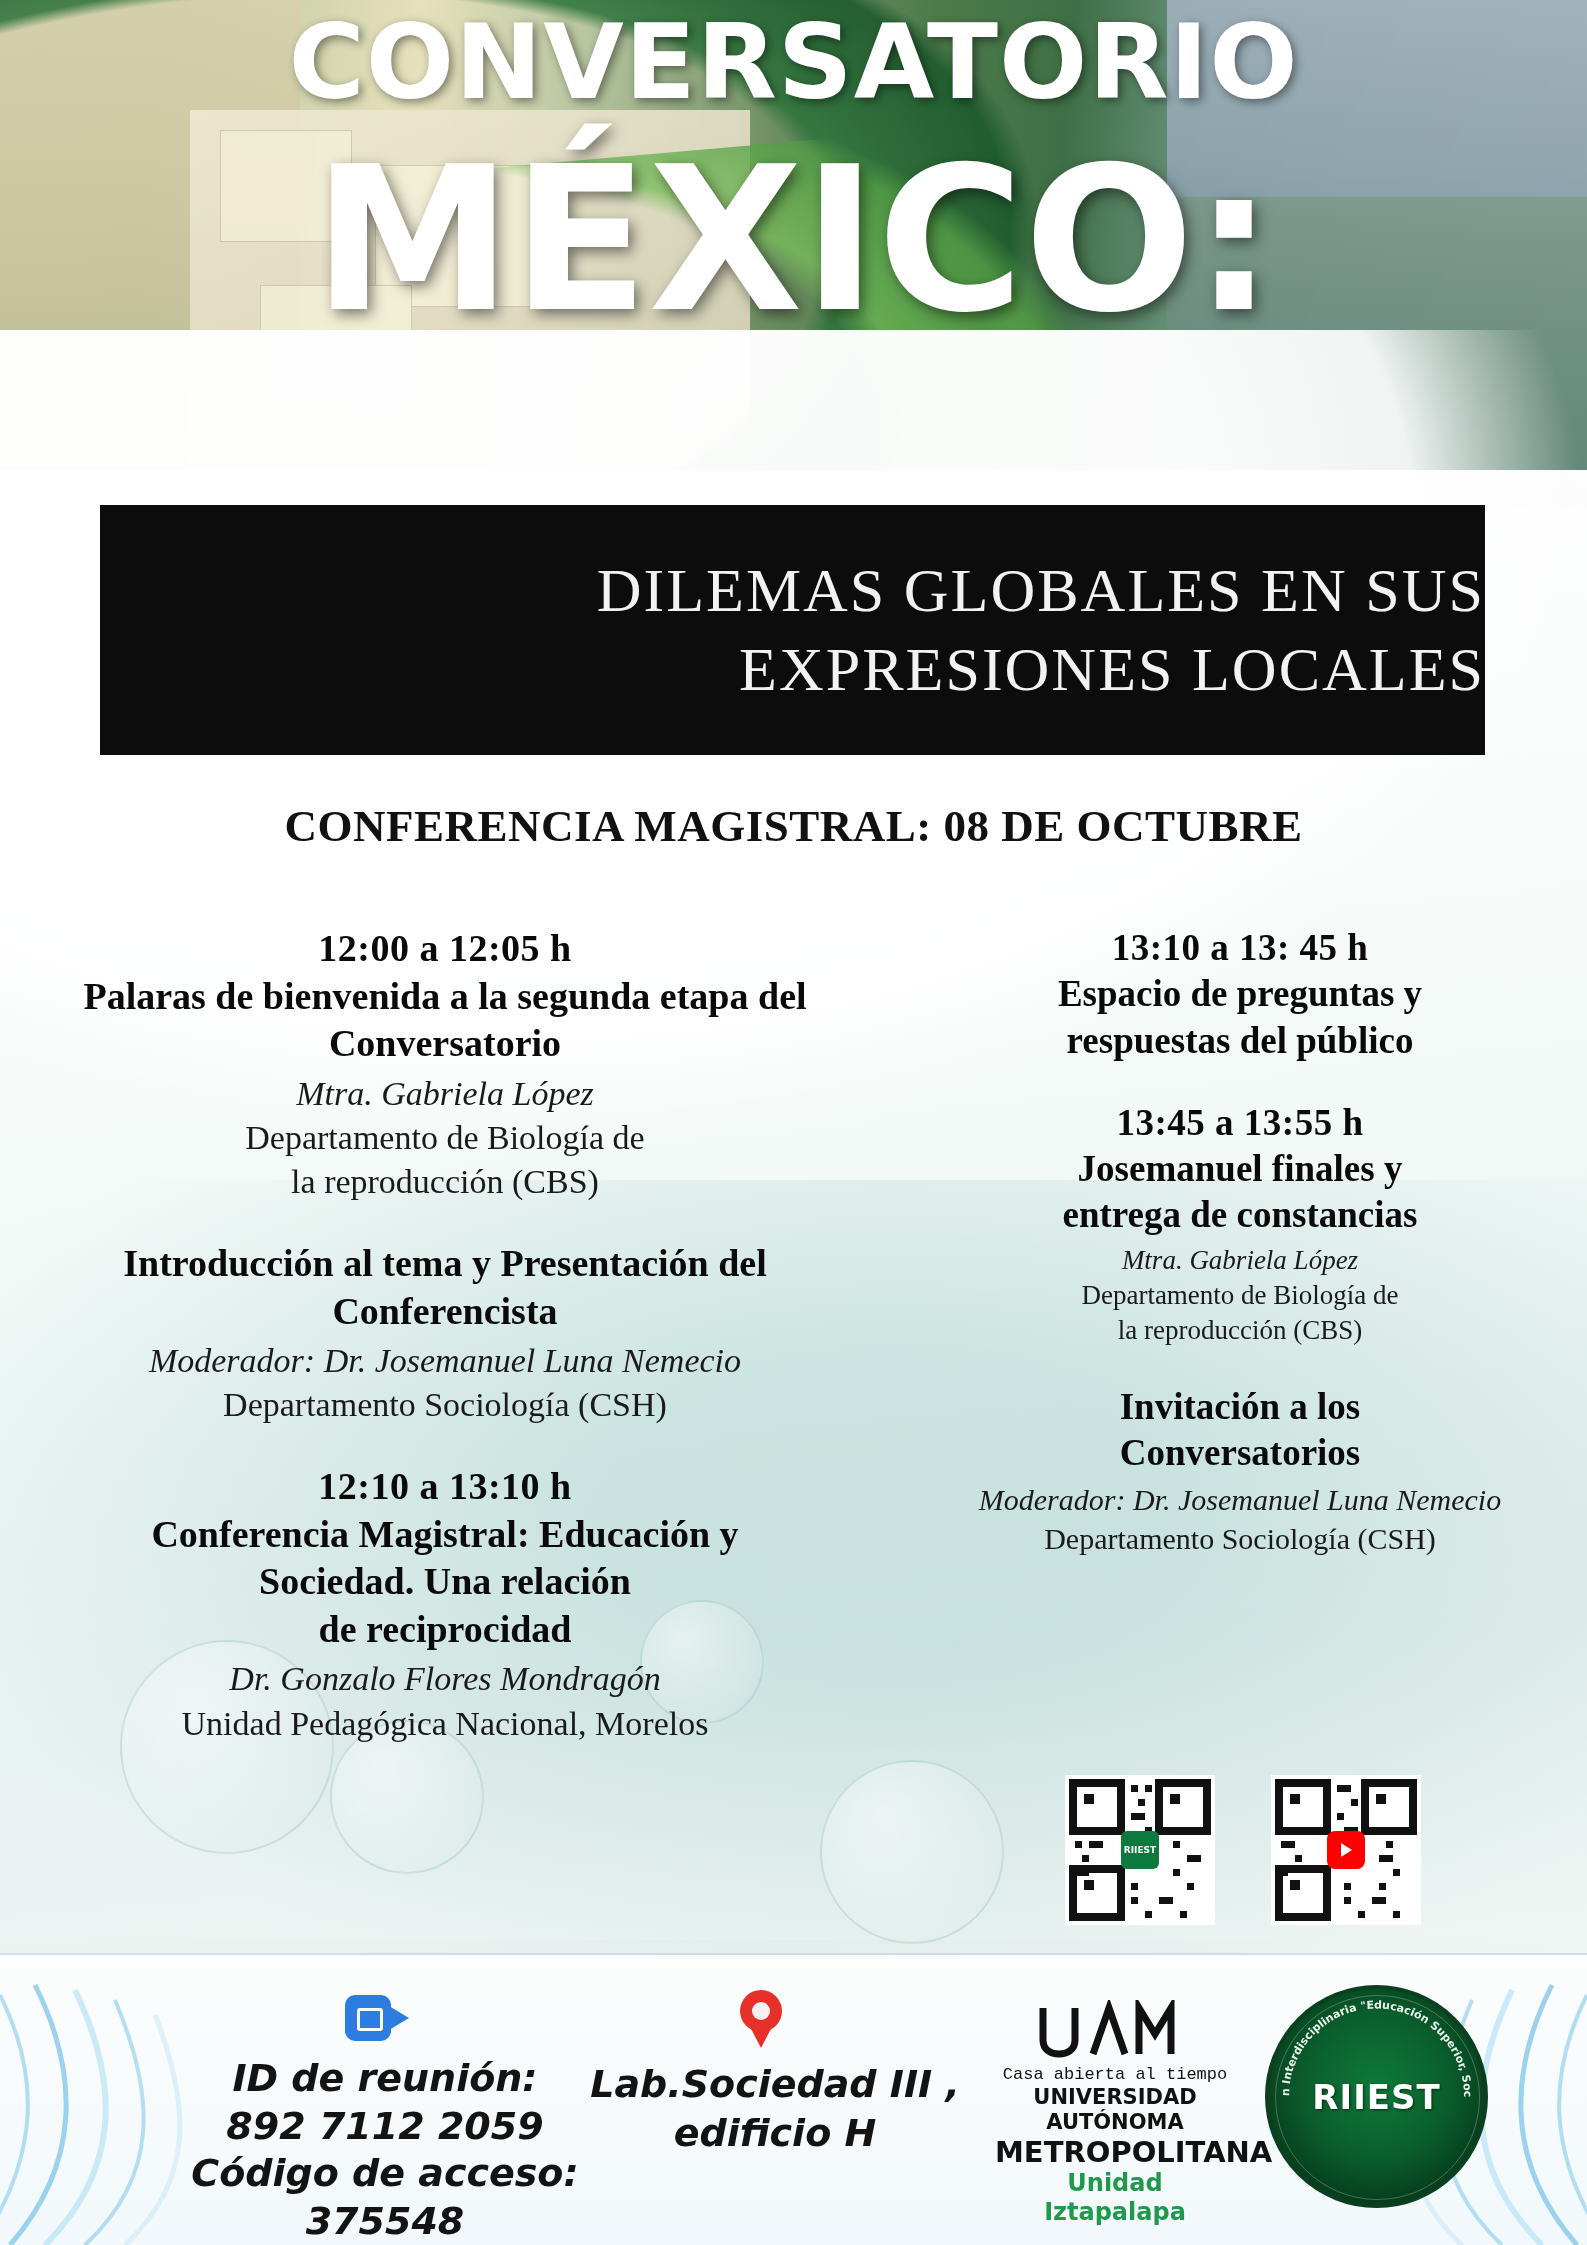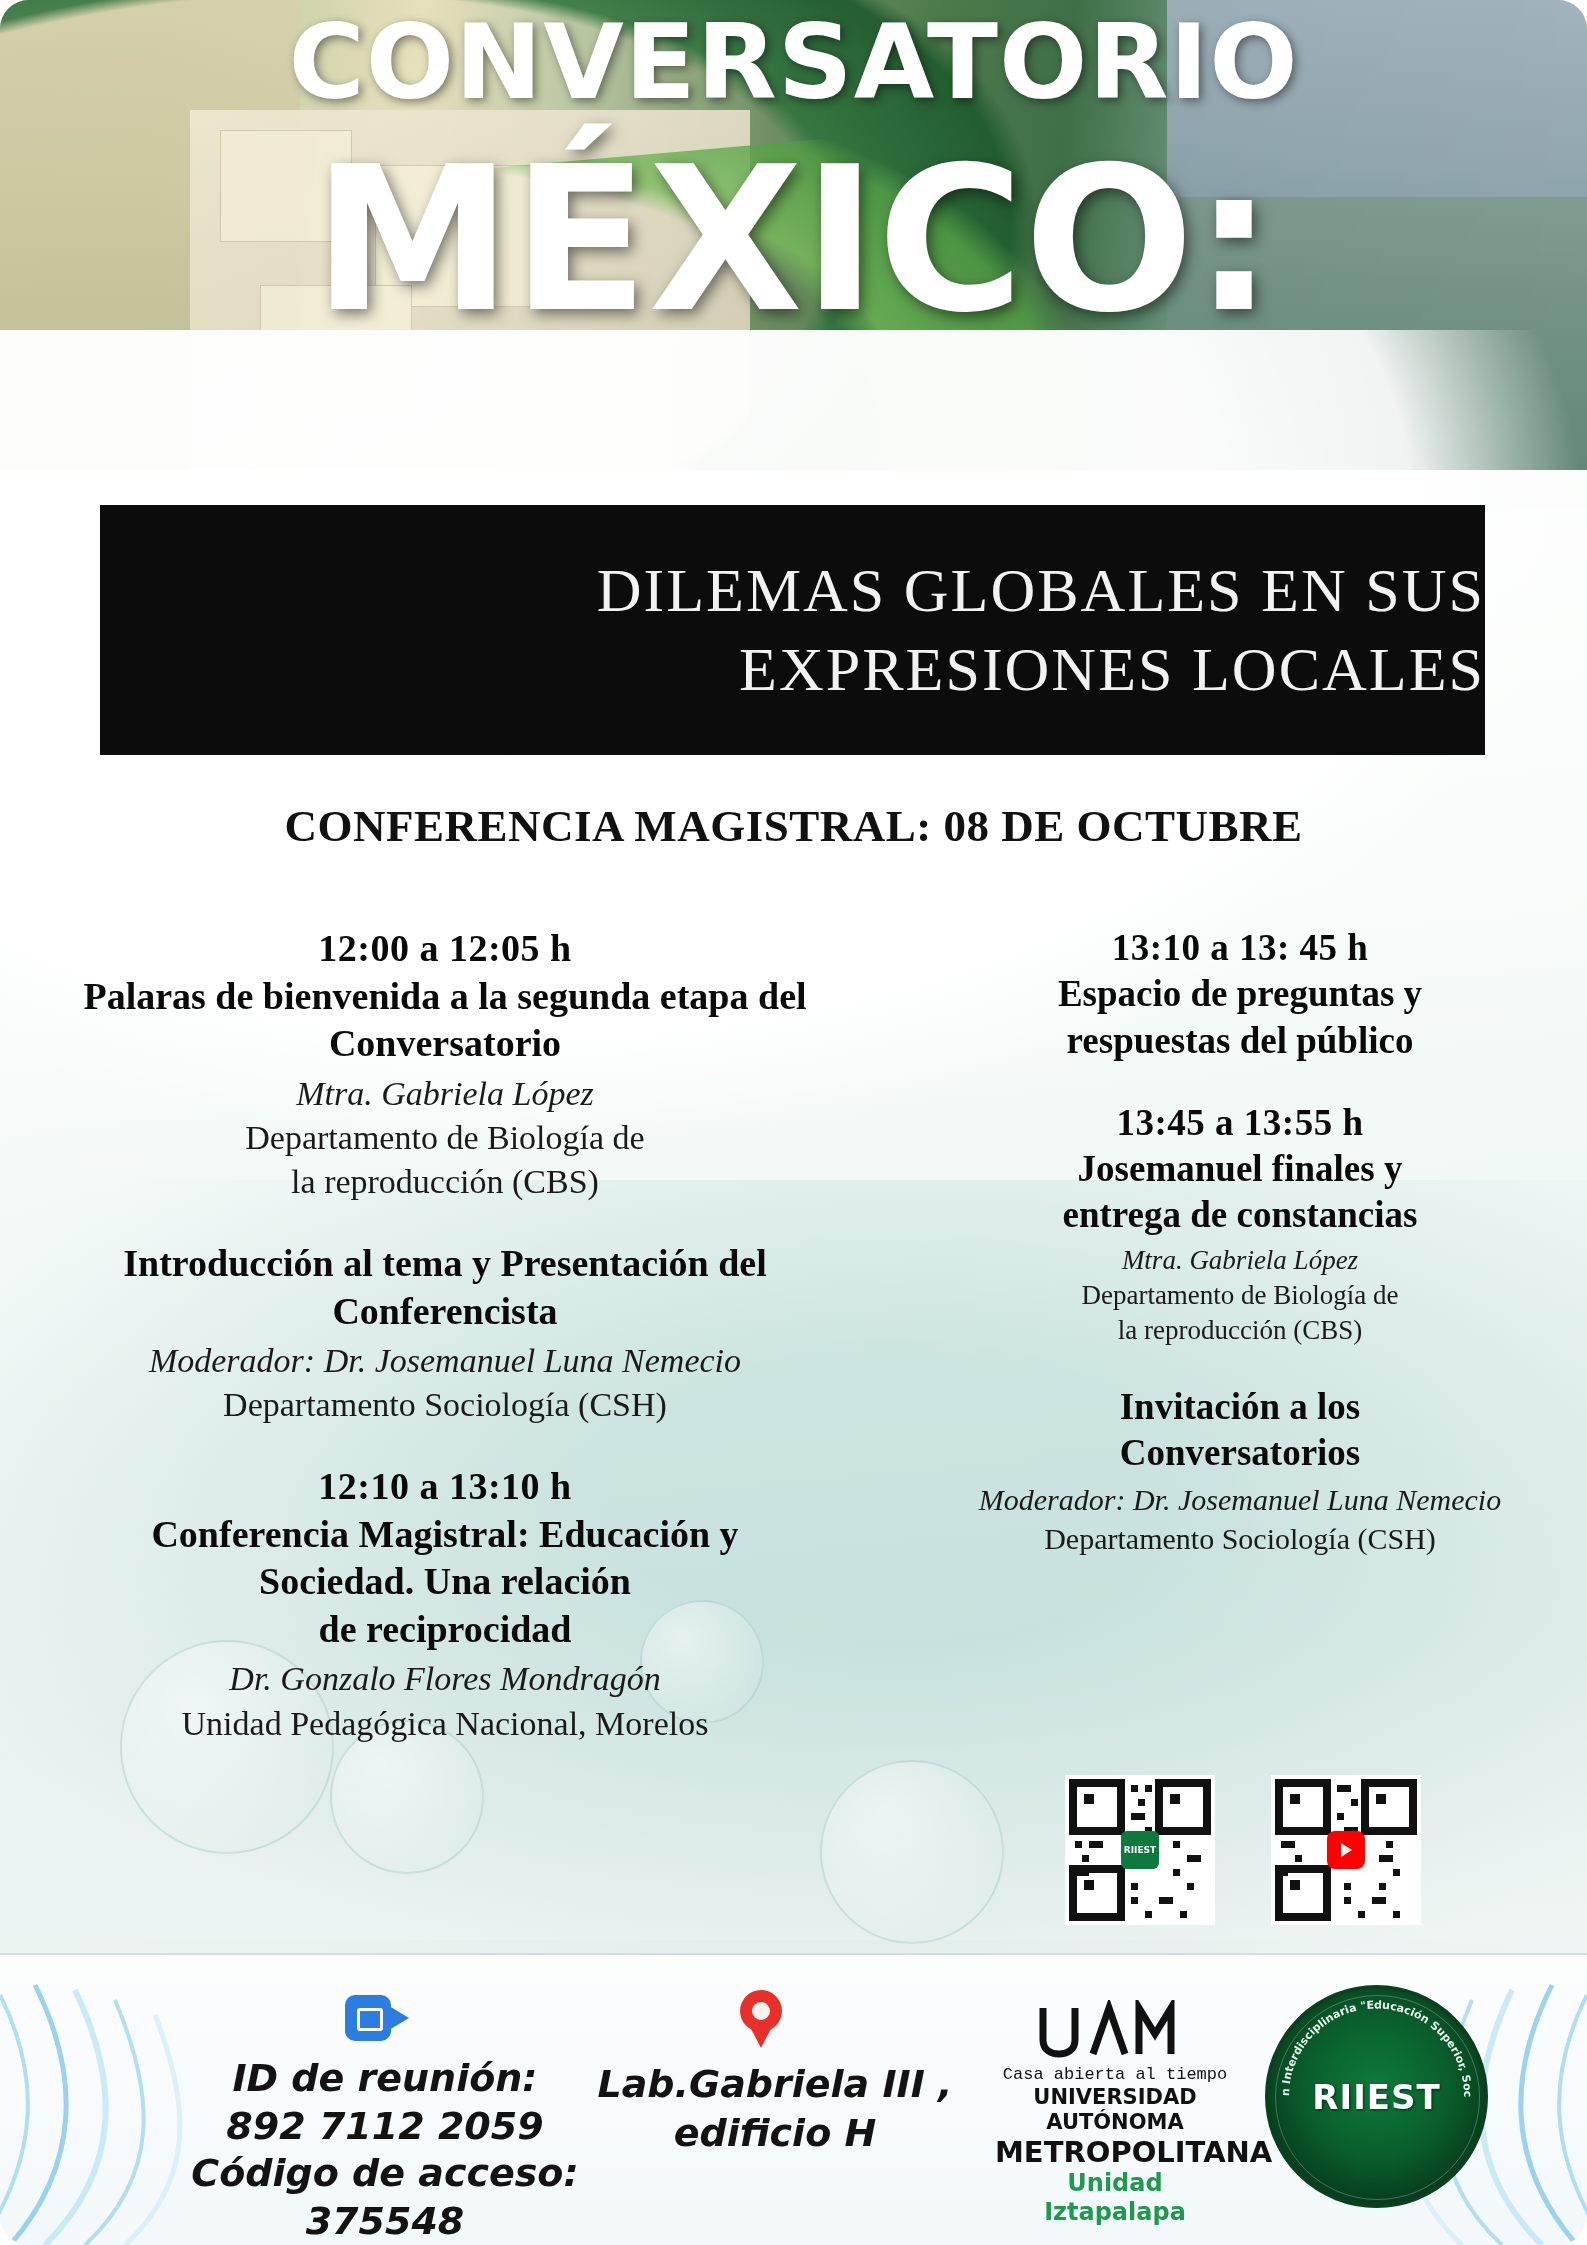--- a/index.html
+++ b/index.html
@@ -12,21 +12,20 @@
     font-family: "Liberation Serif", serif;
     background: #ffffff;
     overflow: hidden;
   }
   .poster {
     position: relative;
     width: 1587px;
     height: 2245px;
     overflow: hidden;
     background: linear-gradient(160deg, #f2f7f2 0%, #eef4f1 18%, #f7fbf8 38%, #eef5f3 60%, #e9f1ef 78%, #f4f8f7 100%);
-    border-radius: 29px;
   }
 
   
   .bg-photo-strip {
     position: absolute;
     top: 0; left: 0;
     width: 1587px; height: 510px;
     background:
       linear-gradient(95deg, #7e8c6a 0%, #9aa37c 10%, #cfd3ab 18%, #e7e0bc 26%, #b9c6a2 36%, #6f8f63 48%, #4c7a4a 58%, #3f6f46 66%, #69927a 74%, #9fb7ad 82%, #c9d3cb 92%, #dfe6de 100%);
     overflow: hidden;
@@ -587,21 +586,21 @@
     <div>892 7112 2059</div>
     <div>Código de acceso:</div>
     <div>375548</div>
   </div>
 
   <div class="pin">
     <div class="head"></div>
     <div class="tip"></div>
   </div>
   <div class="place-text">
-    <div>Lab.Gabriela III ,</div>
+    <div>Lab.Sociedad III ,</div>
     <div>edificio H</div>
   </div>
 
   <div class="uam-logo">
     <div class="uam-mark">
       <svg width="160" height="58" viewBox="0 0 160 58" aria-hidden="true">
         <path d="M8,8 L8,40 C8,50 16,54 24,54 C32,54 40,50 40,40 L40,8" fill="none" stroke="#111" stroke-width="7"></path>
         <path d="M58,54 L74,8 L90,54" fill="none" stroke="#111" stroke-width="7"></path>
         <path d="M104,54 L104,8 L120,34 L136,8 L136,54" fill="none" stroke="#111" stroke-width="7"></path>
       </svg>

